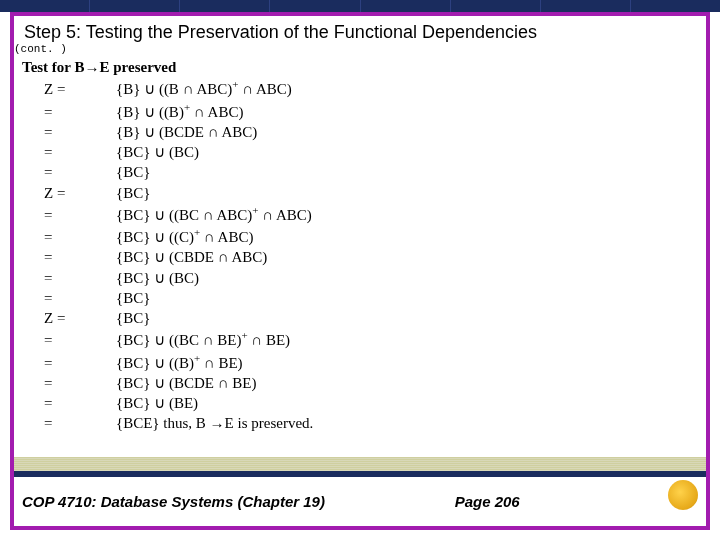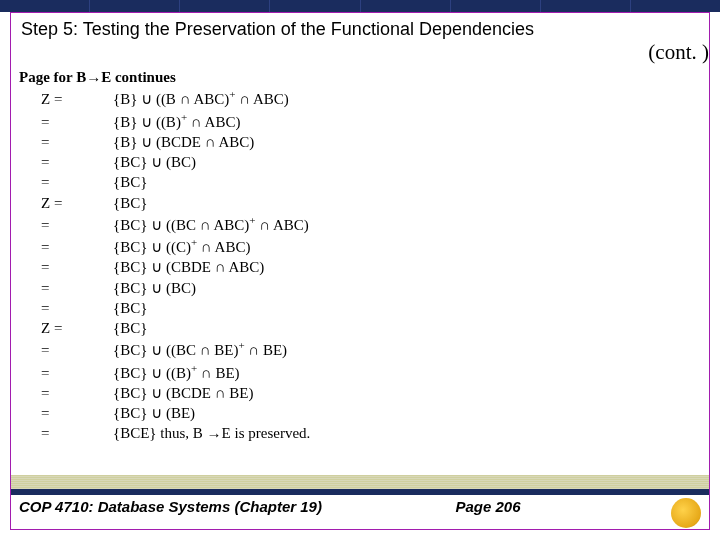--- a/index.html
+++ b/index.html
@@ -1,31 +1,31 @@
 <!DOCTYPE html>
 <html><head>
 <meta charset="utf-8">
 <style>
 *{margin:0;padding:0;box-sizing:border-box}
 body{width:720px;height:540px;font-family:"Times New Roman",serif;background:#fff;position:relative;overflow:hidden}
 .nav-row{position:absolute;top:0;left:0;right:0;height:12px;background:#1a2c5e;display:flex}
 .nav-seg{flex:1;border-right:1px solid #2d4080}
 .nav-seg:last-child{border-right:none}
-.frame{position:absolute;top:12px;left:10px;right:10px;bottom:10px;border:1px solid #a21caf}
+.frame{position:absolute;top:12px;left:10px;right:10px;bottom:10px;border:4px solid #a21caf}
 .title{font-family:Arial,sans-serif;font-size:18px;color:#000;padding:6px 10px 2px}
-.cont{font-family:Liberation Serif, serif;font-size:21px;text-align:right;margin-top:-2px}
+.cont{font-family:Liberation Mono, monospace;font-size:11px;text-align:left;margin-top:-2px}
 .content{padding:2px 8px;font-size:15px;line-height:1.35}
 .test-line{font-weight:bold}
 .step{padding-left:58px;text-indent:-36px;margin-left:36px}
 .step .lab{display:inline-block;width:36px;text-align:left}
 .sup{font-size:11px;vertical-align:super}
 .footer-wrap{position:absolute;left:0;right:0;bottom:0}
 .shade{height:14px;background:repeating-linear-gradient(0deg,#d8d8b8 0,#d8d8b8 1px,#cfcf9f 1px,#cfcf9f 2px)}
 .bar{height:6px;background:#1a2c5e}
-.ft{display:flex;align-items:flex-start;padding:3px 8px 1px;font-family:Arial,sans-serif;font-weight:bold;font-style:italic;font-size:15px}
+.ft{display:flex;align-items:flex-end;padding:3px 8px 16px;font-family:Arial,sans-serif;font-weight:bold;font-style:italic;font-size:15px}
 .ft-left{flex:0 0 64%}
 .ft-mid{flex:0 0 22%}
 .logo{width:30px;height:30px;border-radius:50%;background:radial-gradient(circle at 40% 40%,#ffd24a 0,#e6a818 70%,#a67200 100%);display:flex;align-items:center;justify-content:center;color:#000;font-size:10px;font-style:normal;font-weight:bold;margin-left:auto}
 </style>
 </head>
 <body>
 
 <div class="nav-row">
   <div class="nav-seg"></div>
   <div class="nav-seg"></div>
@@ -34,21 +34,21 @@
   <div class="nav-seg"></div>
   <div class="nav-seg"></div>
   <div class="nav-seg"></div>
   <div class="nav-seg"></div>
 </div>
 
 <div class="frame">
   <div class="title">Step 5: Testing the Preservation of the Functional Dependencies</div>
   <div class="cont">(cont. )</div>
   <div class="content">
-    <div class="test-line">Page for B→E continues</div>
+    <div class="test-line">Test for B→E preserved</div>
     <div id="steps">
         <div class="step"><span class="lab">Z =</span>{B} ∪ ((B ∩ ABC)<sup class="sup">+</sup> ∩ ABC)</div>
         <div class="step"><span class="lab">=</span>{B} ∪ ((B)<sup class="sup">+</sup> ∩ ABC)</div>
         <div class="step"><span class="lab">=</span>{B} ∪ (BCDE ∩ ABC)</div>
         <div class="step"><span class="lab">=</span>{BC} ∪ (BC)</div>
         <div class="step"><span class="lab">=</span>{BC}</div>
         <div class="step"><span class="lab">Z =</span>{BC}</div>
         <div class="step"><span class="lab">=</span>{BC} ∪ ((BC ∩ ABC)<sup class="sup">+</sup> ∩ ABC)</div>
         <div class="step"><span class="lab">=</span>{BC} ∪ ((C)<sup class="sup">+</sup> ∩ ABC)</div>
         <div class="step"><span class="lab">=</span>{BC} ∪ (CBDE ∩ ABC)</div>

